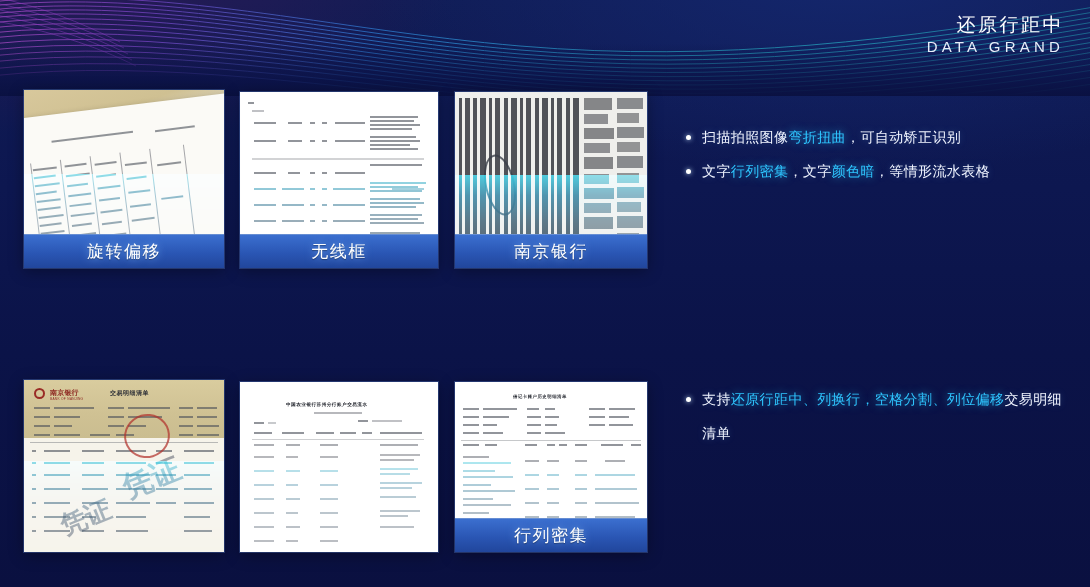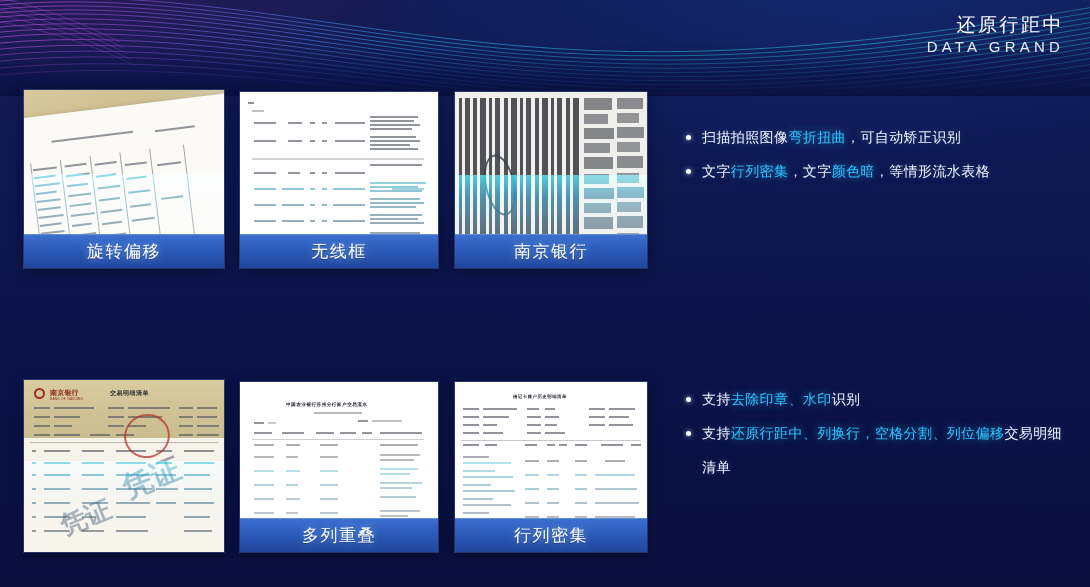--- a/index.html
+++ b/index.html
@@ -483,21 +483,20 @@
           <div class="tiny" style="left:14px; top:144px; width:20px; opacity:.4;"></div>
           <div class="tiny" style="left:46px; top:144px; width:14px; opacity:.4;"></div>
           <div class="tiny" style="left:80px; top:144px; width:18px; opacity:.4;"></div>
           <div class="tiny" style="left:140px; top:144px; width:34px; opacity:.4;"></div>
           <div class="tiny" style="left:14px; top:158px; width:20px; opacity:.4;"></div>
           <div class="tiny" style="left:46px; top:158px; width:12px; opacity:.4;"></div>
           <div class="tiny" style="left:80px; top:158px; width:18px; opacity:.4;"></div>
         </div>
         <div class="scan"></div>
       </div>
-      <div class="card-label">多列重叠</div>
     </div>
 
     <div class="card" style="left:455px; top:382px; width:192px; height:170px; background:#ffffff;">
       <div class="card-shot">
         <div class="doc" style="background:#ffffff;">
           <div class="doc-title" style="left:58px; top:12px; font-size:4.4px;">借记卡账户历史明细清单</div>
           <div class="tiny" style="left:8px;  top:26px; width:16px;"></div>
           <div class="tiny" style="left:28px; top:26px; width:34px;"></div>
           <div class="tiny" style="left:72px; top:26px; width:12px;"></div>
           <div class="tiny" style="left:90px; top:26px; width:10px;"></div>
@@ -573,17 +572,16 @@
     </div>
 
   </div>
 
   <div class="bullets group-a">
     <div class="bullet"><span>扫描拍照图像</span><span class="hl">弯折扭曲</span><span>，可自动矫正识别</span></div>
     <div class="bullet"><span>文字</span><span class="hl">行列密集</span><span>，文字</span><span class="hl">颜色暗</span><span>，等情形流水表格</span></div>
   </div>
 
   <div class="bullets group-b">
-    <div class="bullet"><span>支持</span><span class="hl">去除印章、水印</span><span>识别</span></div>
     <div class="bullet"><span>支持</span><span class="hl">还原行距中、列换行，空格分割、列位偏移</span><span>交易明细清单</span></div>
   </div>
 
 </div>
 
 </body></html>

